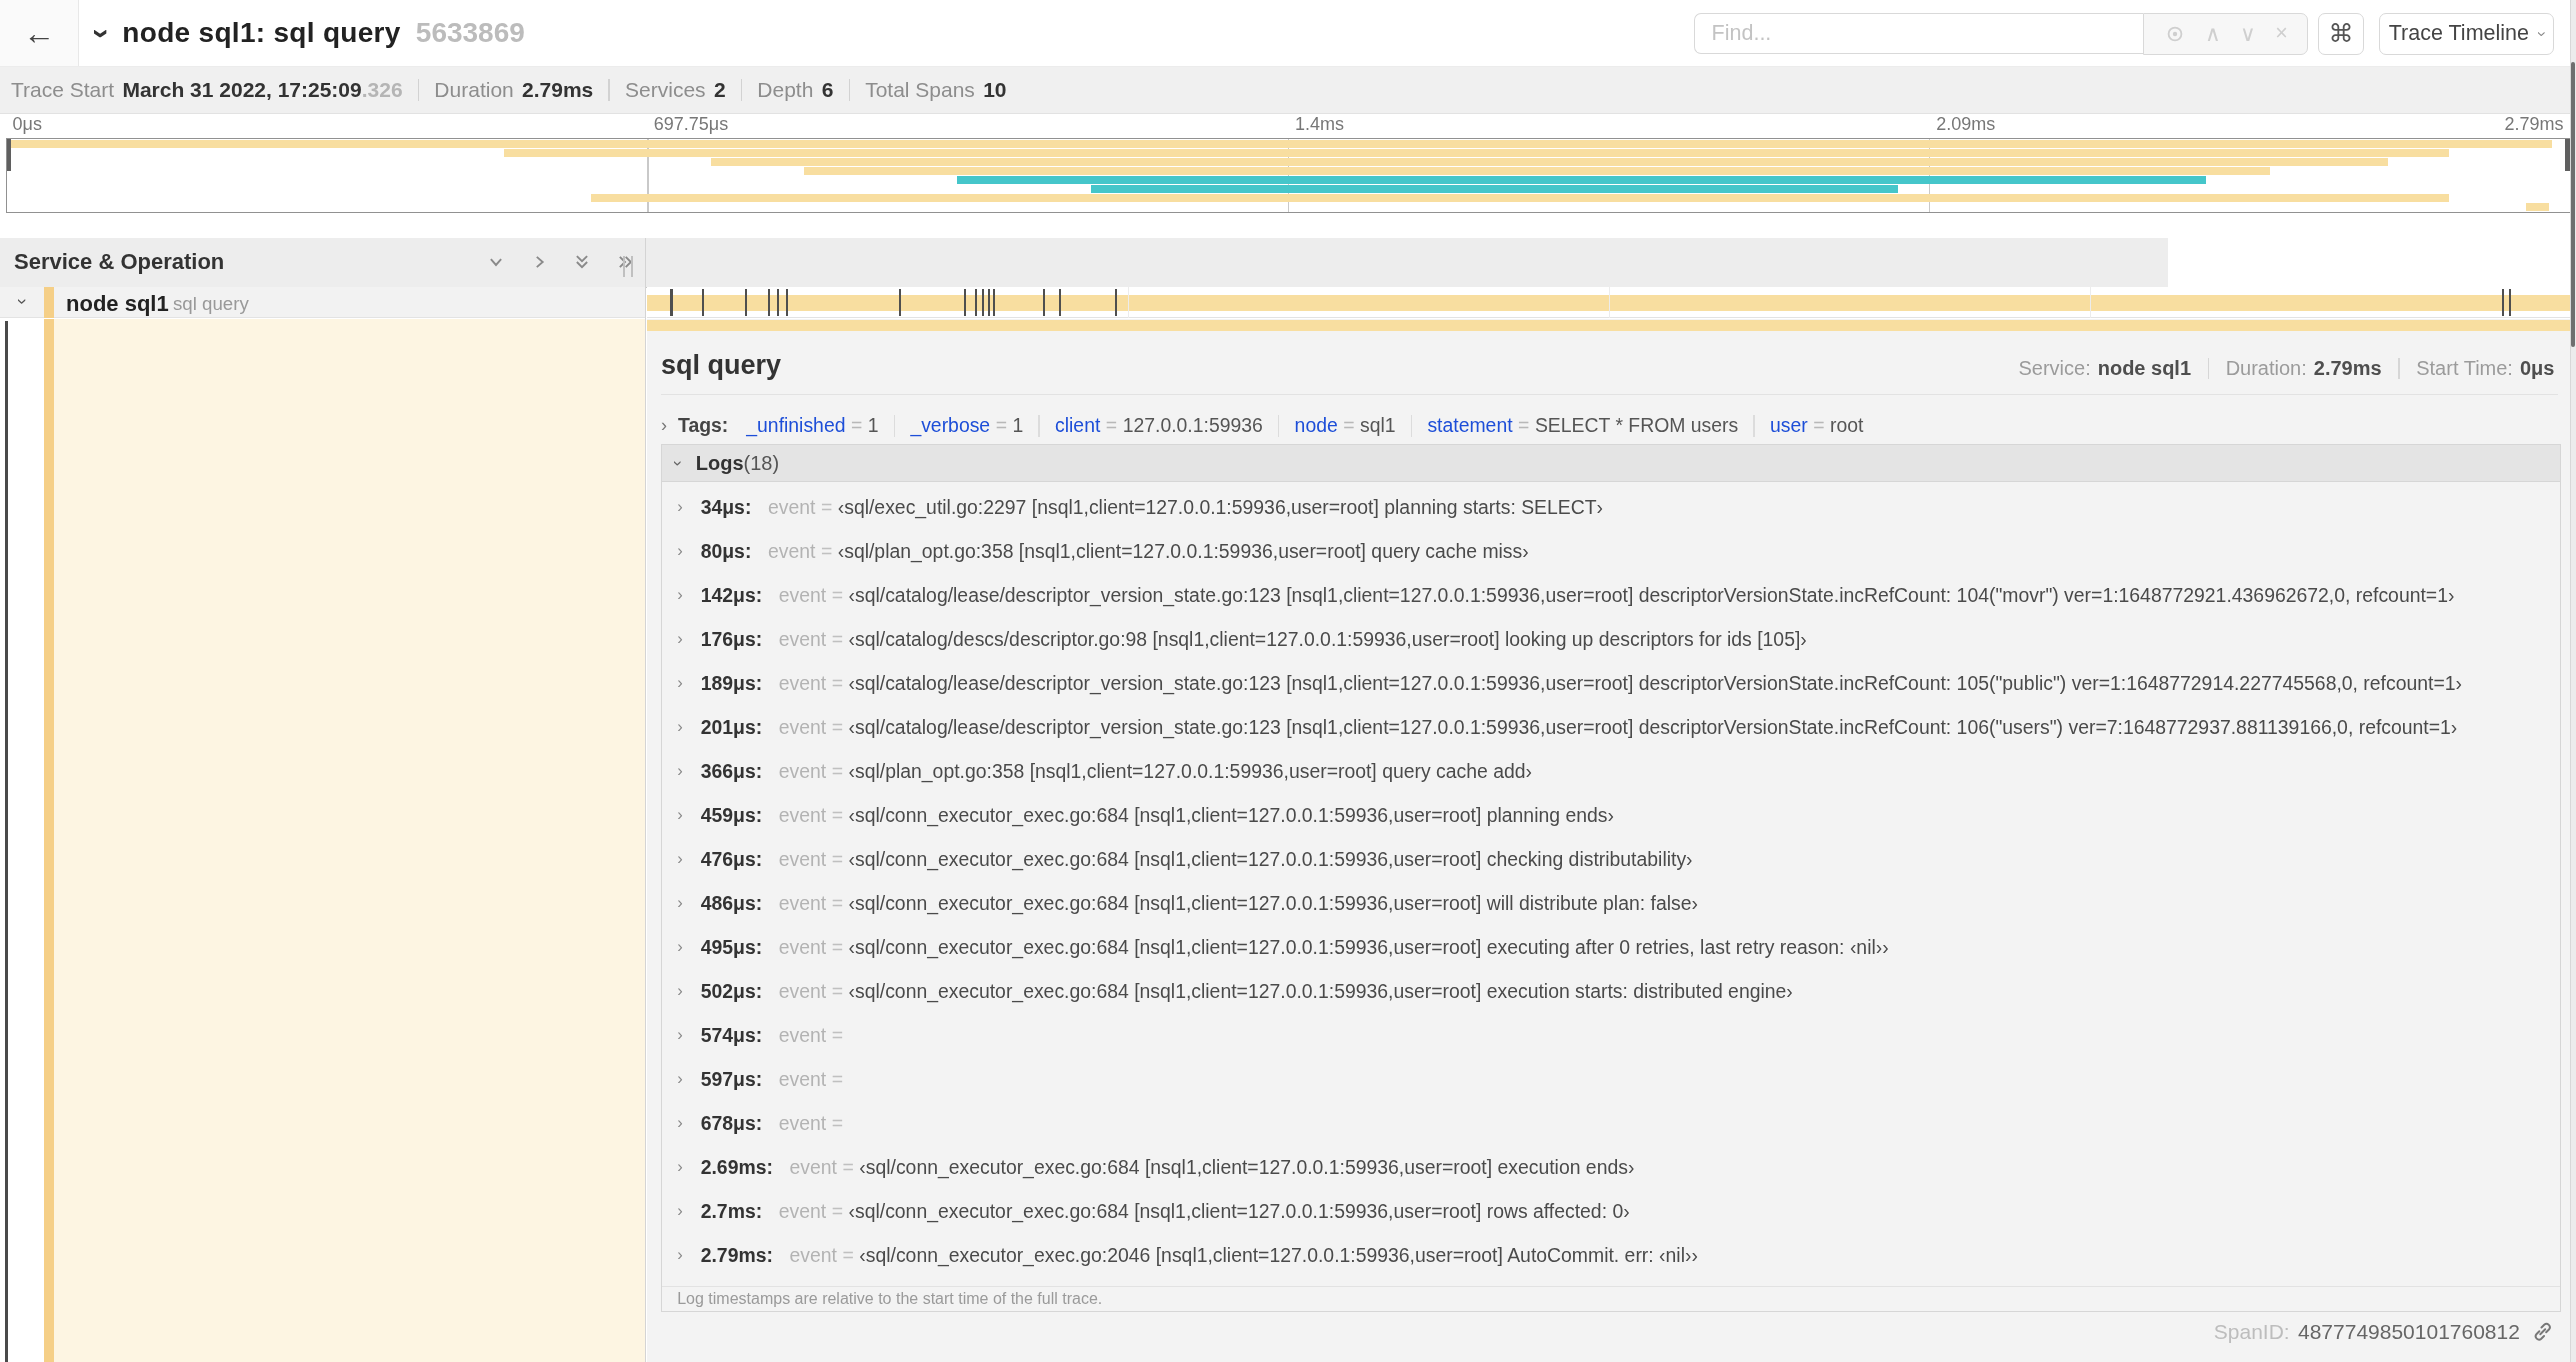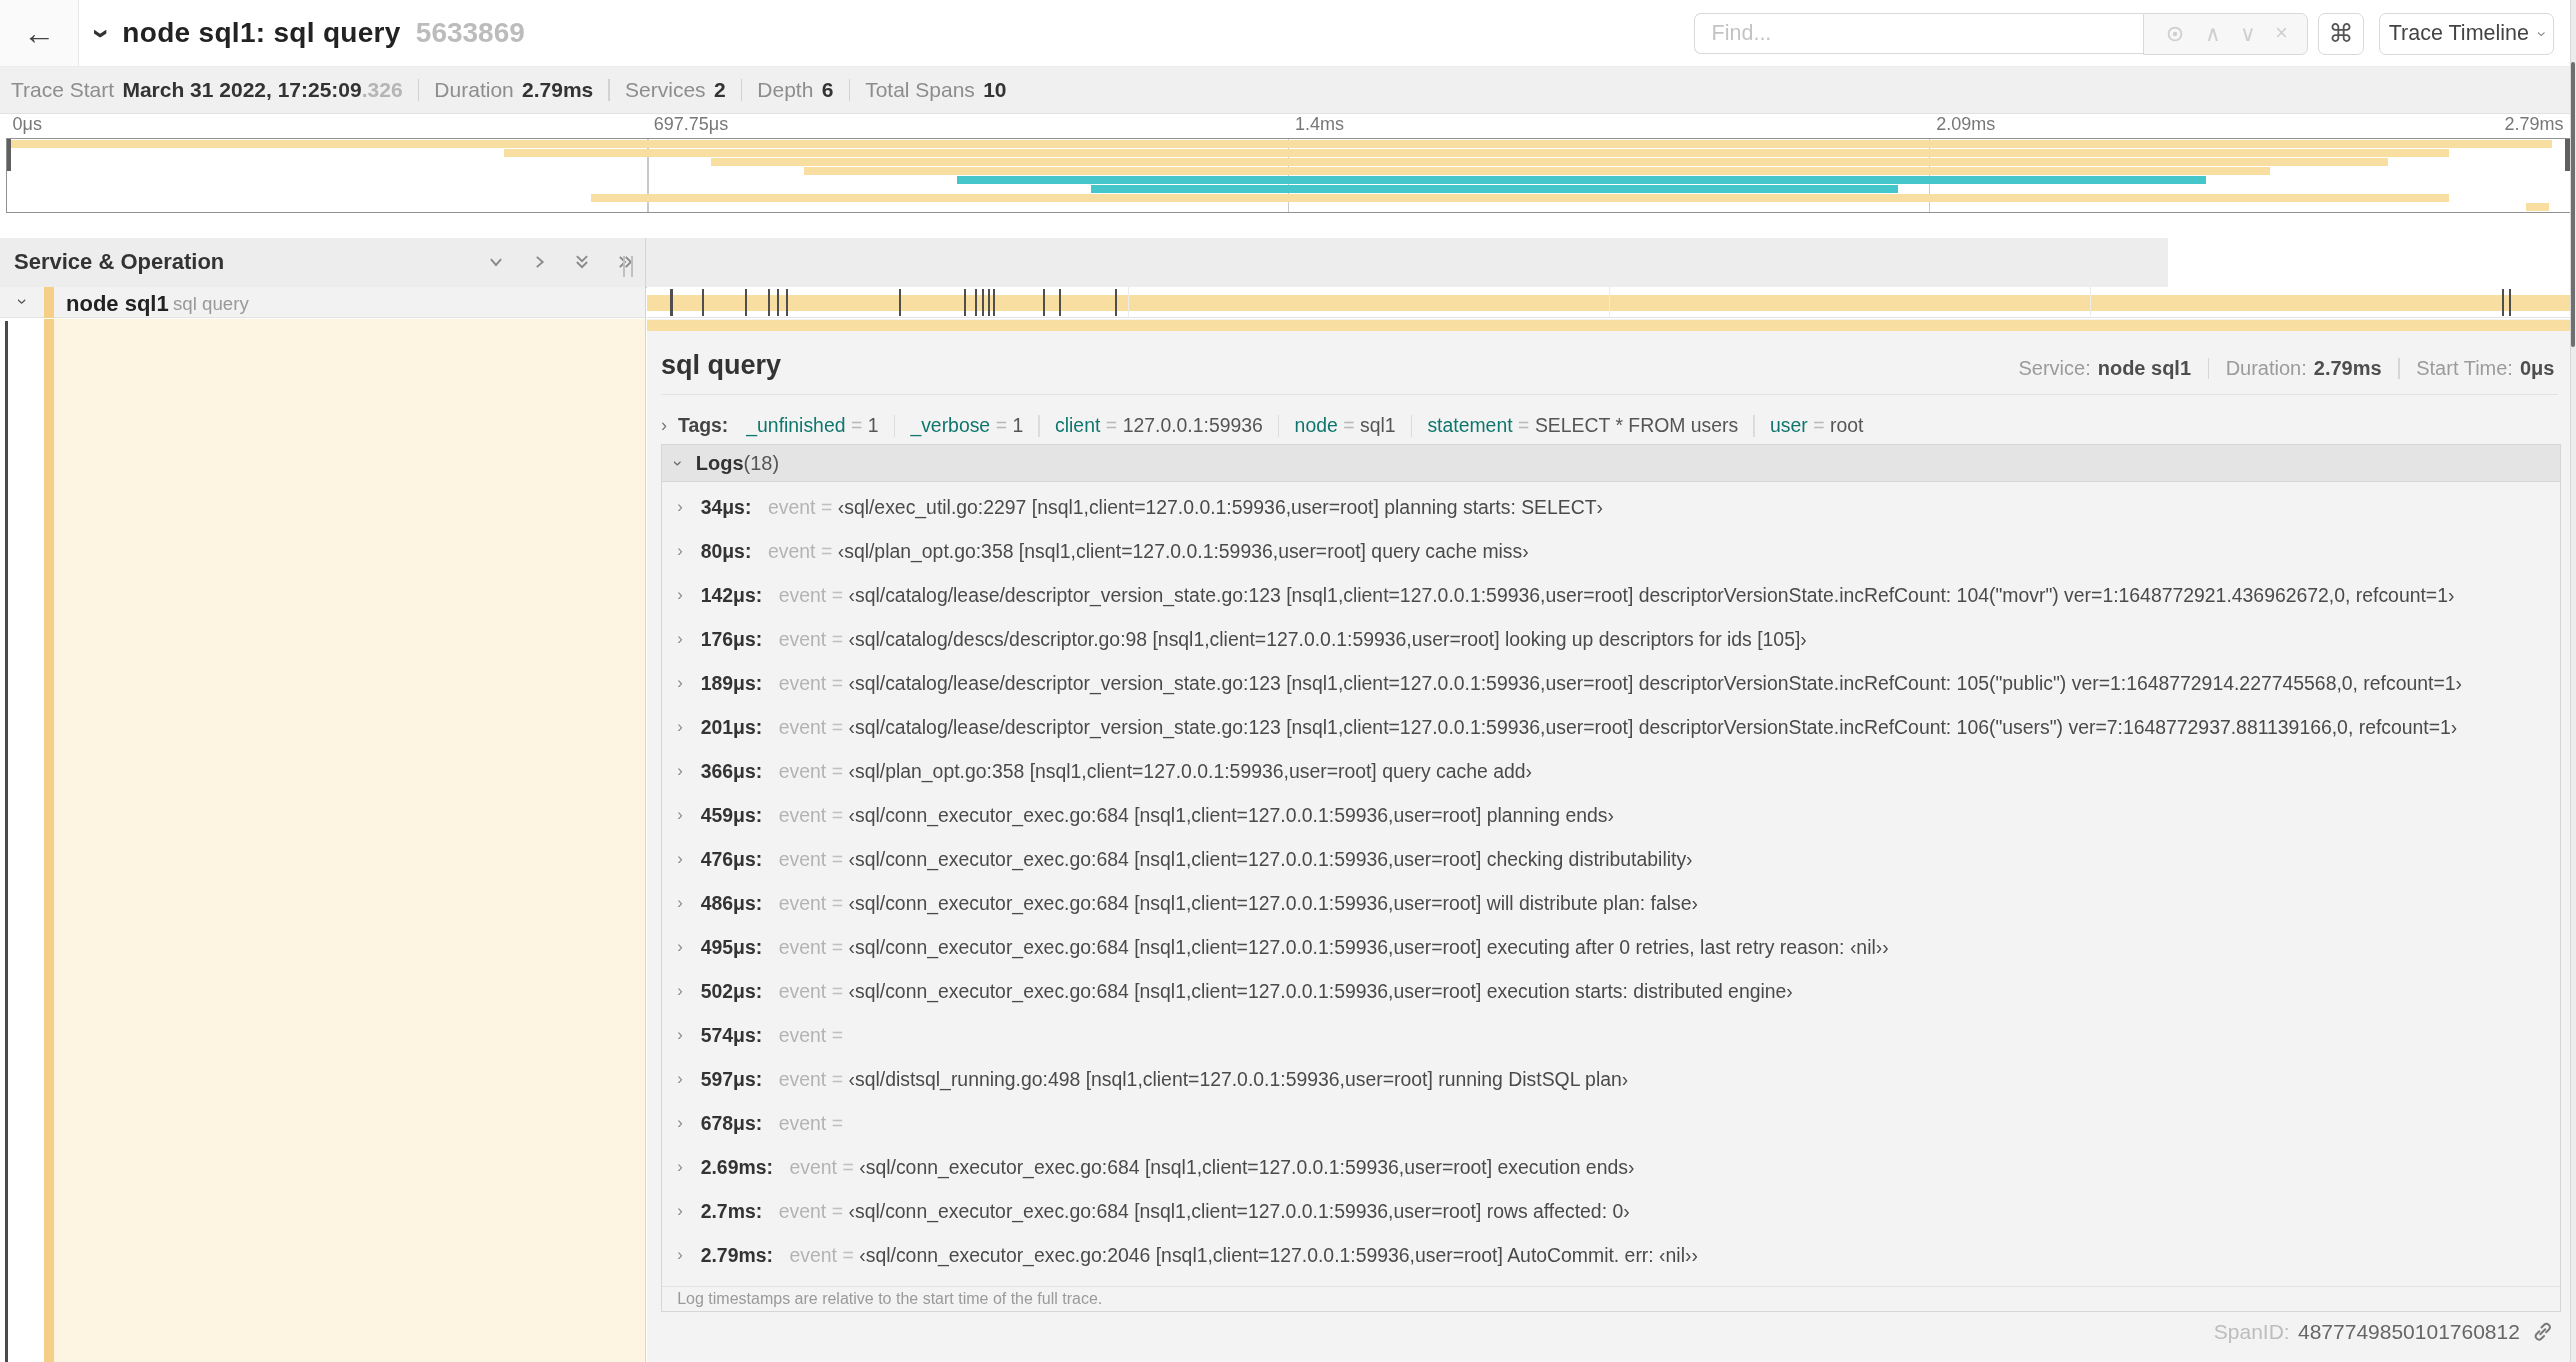--- a/index.html
+++ b/index.html
@@ -74,21 +74,21 @@
   #detail-title{position:absolute;left:14px;top:31px;font-size:27px;font-weight:bold;color:#333;}
   #detail-meta{position:absolute;right:16.6px;top:38px;font-size:20px;display:flex;align-items:center;}
   #detail-meta .k{color:#9b9b9b;margin-right:7px;}
   #detail-meta .v{color:#4e4e4e;font-weight:bold;}
   #detail-meta .sep{width:1.4px;height:21px;background:#d6d6d6;margin:0 16.6px;}
   #detail-hr{position:absolute;left:14px;top:75px;width:1897px;height:1.4px;background:#e2e2e2;}
   #tags-row{position:absolute;left:14px;top:89px;height:35px;display:flex;align-items:center;font-size:19.4px;cursor:pointer;}
   #tags-row .chev{color:#777;font-size:18px;margin-right:11px;}
   #tags-row .tlabel{font-weight:bold;color:#444;margin-right:18px;}
   .tag-item{display:flex;align-items:center;white-space:nowrap;}
-  .tag-item .tk{color:#0f766e;}
+  .tag-item .tk{color:#1d4ed8;}
   .tag-item .teq{color:#b8b8b8;margin:0 5.5px;}
   .tag-item .tv{color:#555;}
   .tag-sep{width:1.4px;height:22px;background:#dcdcdc;margin:0 15.2px;}
 
   
   #logs-box{position:absolute;left:14px;top:125px;width:1900px;height:868px;border:1.4px solid #d6d6d6;box-sizing:border-box;background:#f3f3f3;}
   #logs-header{height:36px;background:#e4e4e4;border-bottom:1.4px solid #d6d6d6;display:flex;align-items:center;padding-left:14px;font-size:20px;cursor:pointer;}
   #logs-header .chev{color:#666;font-size:17.3px;transform:rotate(90deg);margin-right:14px;}
   #logs-header .llabel{font-weight:bold;color:#333;text-align:center;}
   #logs-header .lcount{color:#555;}
@@ -403,21 +403,20 @@
           <span class="chev">›</span>
           <span class="lt">574μs:</span>
           <span class="lk">event</span>
           <span class="leq">=</span>
         </div>
         <div class="log-row">
           <span class="chev">›</span>
           <span class="lt">597μs:</span>
           <span class="lk">event</span>
           <span class="leq">=</span>
-          <span class="lv">‹sql/distsql_running.go:498 [nsql1,client=127.0.0.1:59936,user=root] running DistSQL plan›</span>
         </div>
         <div class="log-row">
           <span class="chev">›</span>
           <span class="lt">678μs:</span>
           <span class="lk">event</span>
           <span class="leq">=</span>
         </div>
         <div class="log-row">
           <span class="chev">›</span>
           <span class="lt">2.69ms:</span>

